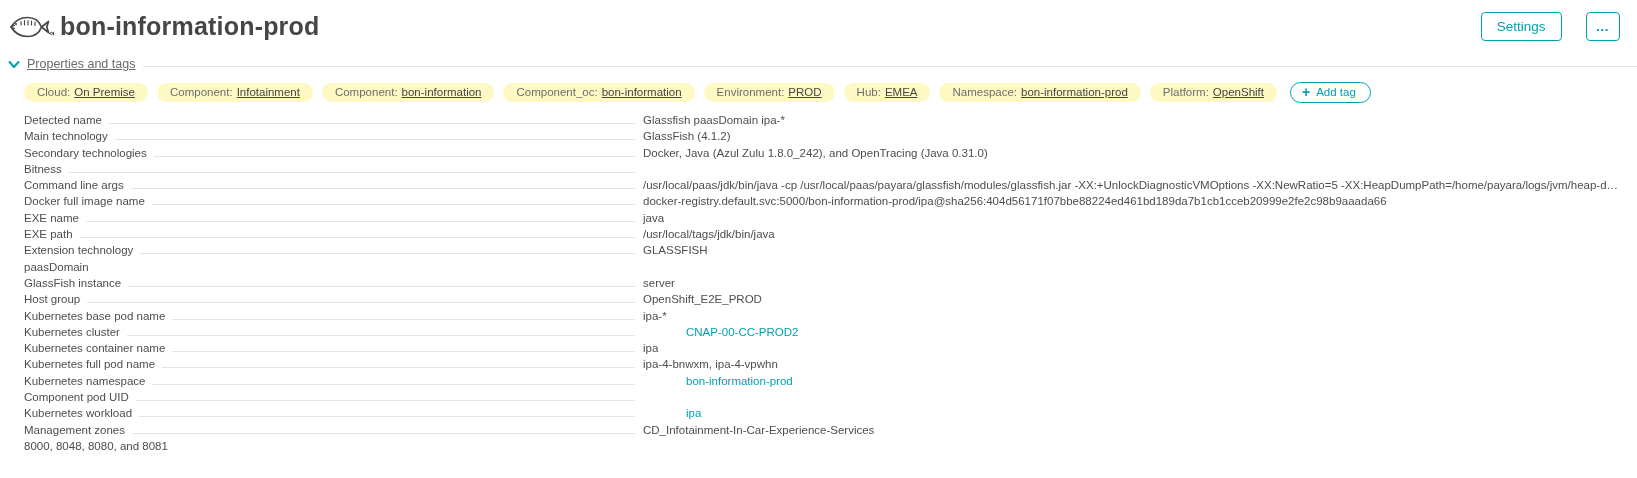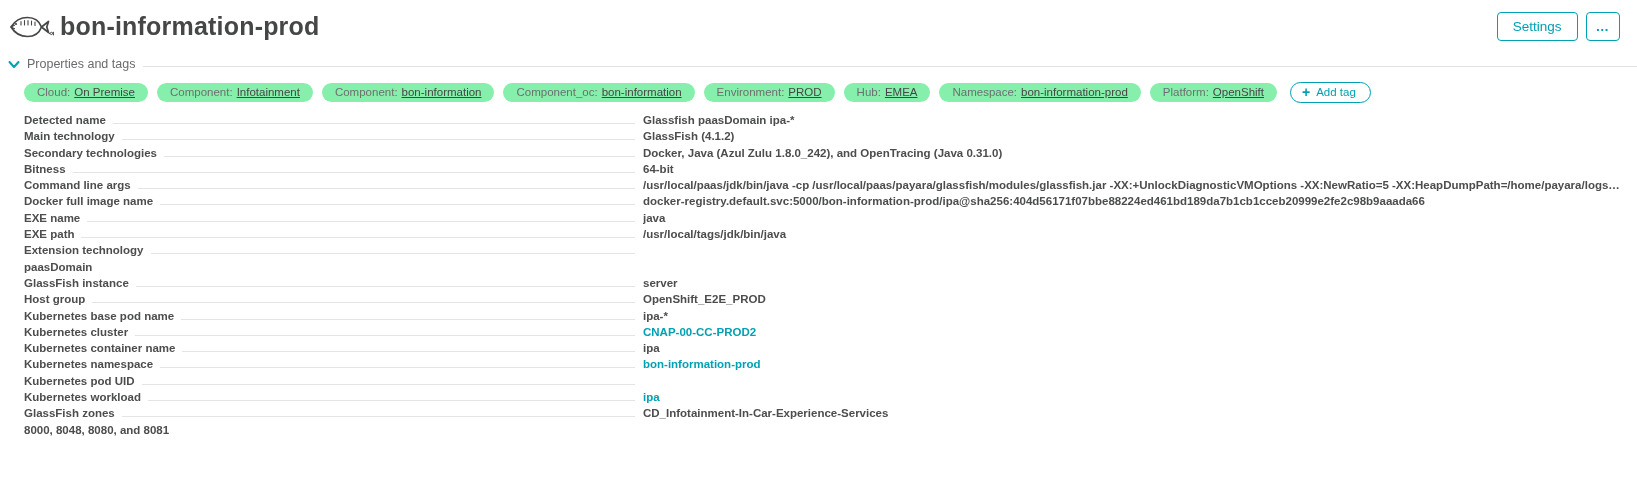--- a/index.html
+++ b/index.html
@@ -22,21 +22,21 @@
     padding: 12px 17px 0 8px;
   }
   .entity-icon { flex: 0 0 auto; margin-right: 6px; display: flex; align-items: center; }
   .page-title {
     font-size: 25px;
     font-weight: 700;
     color: #454646;
     letter-spacing: 0.2px;
     white-space: nowrap;
   }
-  .titlebar .actions { margin-left: auto; display: flex; gap: 8px; }
+  .titlebar .actions { margin-left: auto; display: flex; gap: 24px; }
   .btn {
     font-family: inherit;
     font-size: 13.5px;
     color: #00a1b2;
     background: #ffffff;
     border: 1px solid #00a1b2;
     border-radius: 4px;
     padding: 4px 15px;
     height: 29px;
     cursor: pointer;
@@ -49,38 +49,39 @@
     align-items: center;
     margin: 16px 0 0 8px;
     padding-right: 0;
     cursor: pointer;
   }
   .section-title {
     font-size: 12.5px;
     color: #696b6d;
     margin-left: 7px;
     white-space: nowrap;
+    text-decoration: underline;
   }
   .section-rule {
     flex: 1 1 auto;
     border-top: 1px solid #e2e2e2;
     margin-left: 8px;
     margin-top: 5px;
   }
   
   .tags-row {
     display: flex;
     align-items: center;
     flex-wrap: nowrap;
     margin: 11px 0 0 24px;
   }
   .tag {
     display: inline-flex;
     align-items: center;
-    background: #86efac;
+    background: #fef9c3;
     border-radius: 11px;
     padding: 3px 13px 4px 13px;
     margin-right: 9px;
     font-size: 11.5px;
     white-space: nowrap;
     cursor: default;
   }
   .tag-key { color: #6d6f71; margin-right: 4px; }
   .tag-value { color: #454646; text-decoration: underline; }
   .add-tag {
@@ -94,21 +95,20 @@
     font-size: 11.5px;
     padding: 3px 14px 4px 11px;
     margin-left: 4px;
     cursor: pointer;
     white-space: nowrap;
   }
   .add-tag .plus { font-size: 14px; font-weight: 700; margin-right: 6px; line-height: 11px; }
   
   .props {
     margin: 10px 17px 0 24px;
-    font-weight: bold;
   }
   .prop-row {
     display: flex;
     align-items: baseline;
     height: 16.3px;
     font-size: 11.5px;
     line-height: 15px;
   }
   .prop-left {
     flex: 0 0 619px;
@@ -127,21 +127,21 @@
     min-width: 10px;
   }
   .prop-value {
     flex: 1 1 auto;
     min-width: 0;
     color: #4c4d4e;
     white-space: nowrap;
     overflow: hidden;
     text-overflow: ellipsis;
   }
-  .prop-value.link { color: #00a1b2; cursor: pointer; }
+  .prop-value.link { color: #00a1b2; cursor: pointer; margin-left: 43px; }
 </style>
 </head>
 <body>
 
 <div class="page">
 
   <div class="titlebar">
     <span class="entity-icon">
       <svg width="46" height="28" viewBox="0 0 46 28" fill="none" stroke="#454646" stroke-width="1.7" stroke-linecap="round" stroke-linejoin="round">
         <path d="M3 14 C7 7.5 13 4.5 19.5 4.5 C26.5 4.5 31.5 8.5 33.5 14 C31.5 19.5 26.5 23.5 19.5 23.5 C13 23.5 7 20.5 3 14 Z"></path>
@@ -229,21 +229,20 @@
           <span class="prop-label">Secondary technologies</span>
           <span class="leader"></span>
         </span>
       <span class="prop-value">Docker, Java (Azul Zulu 1.8.0_242), and OpenTracing (Java 0.31.0)</span>
     </div>
     <div class="prop-row">
       <span class="prop-left">
           <span class="prop-label">Bitness</span>
           <span class="leader"></span>
         </span>
-      <span class="prop-value">64-bit</span>
     </div>
     <div class="prop-row">
       <span class="prop-left">
           <span class="prop-label">Command line args</span>
           <span class="leader"></span>
         </span>
       <span class="prop-value">/usr/local/paas/jdk/bin/java -cp /usr/local/paas/payara/glassfish/modules/glassfish.jar -XX:+UnlockDiagnosticVMOptions -XX:NewRatio=5 -XX:HeapDumpPath=/home/payara/logs/jvm/heap-dump...</span>
     </div>
     <div class="prop-row">
       <span class="prop-left">
@@ -264,20 +263,21 @@
           <span class="prop-label">EXE path</span>
           <span class="leader"></span>
         </span>
       <span class="prop-value">/usr/local/tags/jdk/bin/java</span>
     </div>
     <div class="prop-row">
       <span class="prop-left">
           <span class="prop-label">Extension technology</span>
           <span class="leader"></span>
         </span>
+      <span class="prop-value">GLASSFISH</span>
     </div>
     <div class="prop-row">
       <span class="prop-value">paasDomain</span>
     </div>
     <div class="prop-row">
       <span class="prop-left">
           <span class="prop-label">GlassFish instance</span>
           <span class="leader"></span>
         </span>
       <span class="prop-value">server</span>
@@ -305,41 +305,48 @@
     </div>
     <div class="prop-row">
       <span class="prop-left">
           <span class="prop-label">Kubernetes container name</span>
           <span class="leader"></span>
         </span>
       <span class="prop-value">ipa</span>
     </div>
     <div class="prop-row">
       <span class="prop-left">
+          <span class="prop-label">Kubernetes full pod name</span>
+          <span class="leader"></span>
+        </span>
+      <span class="prop-value">ipa-4-bnwxm, ipa-4-vpwhn</span>
+    </div>
+    <div class="prop-row">
+      <span class="prop-left">
           <span class="prop-label">Kubernetes namespace</span>
           <span class="leader"></span>
         </span>
       <span class="prop-value link">bon-information-prod</span>
     </div>
     <div class="prop-row">
       <span class="prop-left">
-          <span class="prop-label">Kubernetes pod UID</span>
+          <span class="prop-label">Component pod UID</span>
           <span class="leader"></span>
         </span>
     </div>
     <div class="prop-row">
       <span class="prop-left">
           <span class="prop-label">Kubernetes workload</span>
           <span class="leader"></span>
         </span>
       <span class="prop-value link">ipa</span>
     </div>
     <div class="prop-row">
       <span class="prop-left">
-          <span class="prop-label">GlassFish zones</span>
+          <span class="prop-label">Management zones</span>
           <span class="leader"></span>
         </span>
       <span class="prop-value">CD_Infotainment-In-Car-Experience-Services</span>
     </div>
     <div class="prop-row">
       <span class="prop-value">8000, 8048, 8080, and 8081</span>
     </div>
 
   </div>
 </div>

